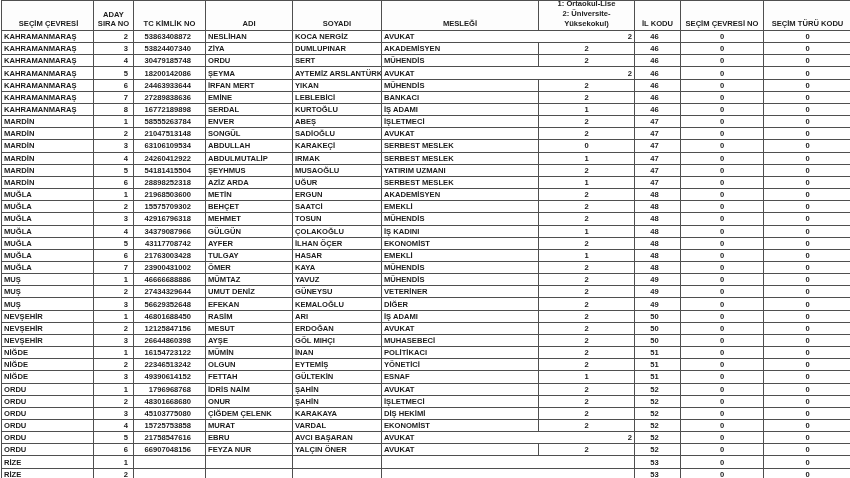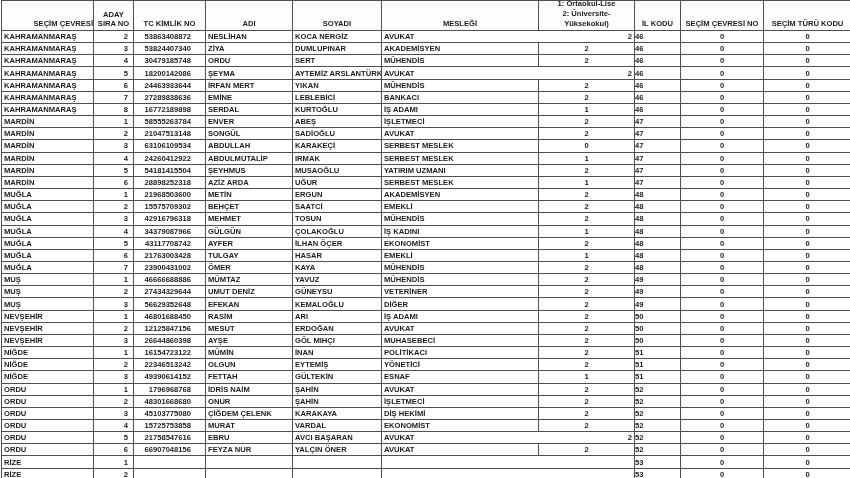--- a/index.html
+++ b/index.html
@@ -12,31 +12,31 @@
     margin-left:1px;color:#1c1c1c;
   }
   .grid th,.grid td{
     border:1px solid #4f4f4f;overflow:hidden;white-space:nowrap;
     padding:0;font-weight:700;
   }
   .grid thead th{
     height:27px;vertical-align:bottom;font-size:7.6px;line-height:9px;
     background:#fdfdfd;padding-bottom:2px;
   }
-  .grid thead th.h-left{text-align:right;padding-left:2px;}
+  .grid thead th.h-left{text-align:center;padding-left:2px;}
   .grid thead th.h-edu{padding-bottom:1px;}
   .edu-lines{display:block;line-height:10px;margin-top:-4px;}
   .grid tbody tr{height:12.16px;}
   .grid tbody td{font-size:7.6px;line-height:11px;vertical-align:middle;}
   td.c0{text-align:left;padding-left:2px;}
   td.c1{text-align:right;padding-right:5px;}
   td.c2{text-align:right;padding-right:14px;}
   td.c3,td.c4,td.c5{text-align:left;padding-left:2px;}
   td.c6{text-align:center;}
-  td.c7{text-align:left;padding-right:6px;}
+  td.c7{text-align:center;padding-right:6px;}
   td.c8,td.c9{text-align:center;}
   td.merged{padding:0 0 0 2px;}
   td.merged .m-wrap{display:flex;justify-content:space-between;align-items:center;}
   td.merged .m-edu{padding-right:2px;}
 </style>
 </head>
 <body>
 
 <div class="page">
   <table class="grid">

